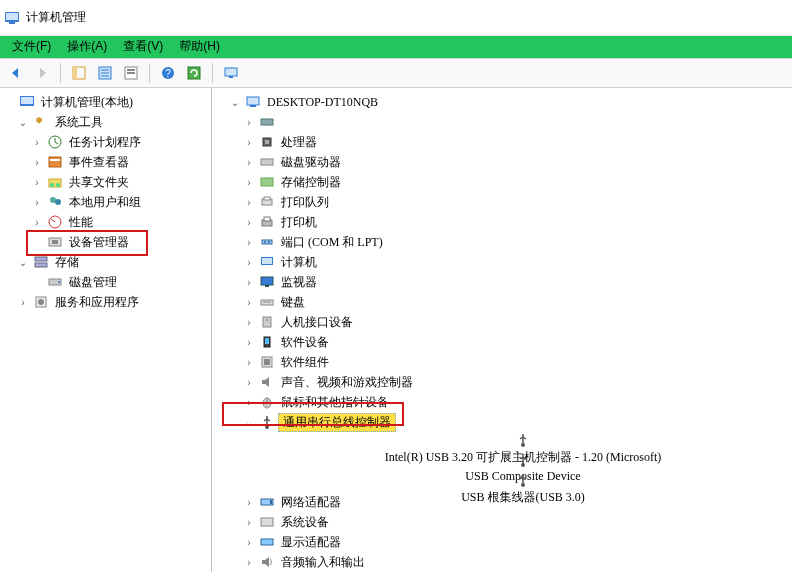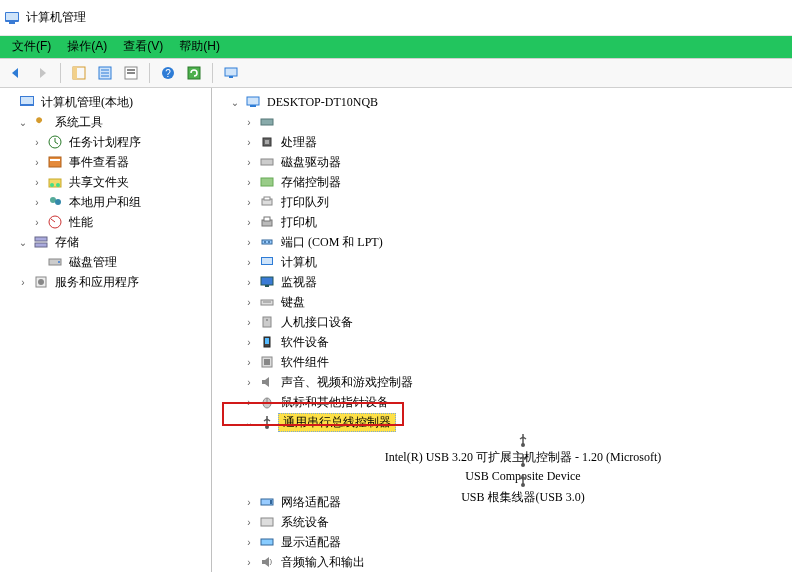--- a/index.html
+++ b/index.html
@@ -246,20 +246,30 @@
     <div class="tree-row indent-2">
       <span class="arrow">›</span>
       <span class="node-icon">
           <svg width="16" height="16">
             <circle cx="8" cy="8" r="6" fill="#fff" stroke="#c33"></circle>
             <path d="M8 8 L4 5" stroke="#c33"></path>
           </svg>
         </span>
       <span class="label">性能</span>
     </div>
+    <div class="tree-row indent-2 hl-box hl-devmgr">
+      <span class="spacer"></span>
+      <span class="node-icon">
+          <svg width="16" height="16">
+            <rect x="2" y="4" width="12" height="8" fill="#ddd" stroke="#888"></rect>
+            <rect x="5" y="6" width="6" height="4" fill="#888"></rect>
+          </svg>
+        </span>
+      <span class="label">设备管理器</span>
+    </div>
     <div class="tree-row indent-1">
       <span class="arrow">⌄</span>
       <span class="node-icon">
           <svg width="16" height="16">
             <rect x="2" y="3" width="12" height="4" fill="#aad" stroke="#668"></rect>
             <rect x="2" y="9" width="12" height="4" fill="#aad" stroke="#668"></rect>
           </svg>
         </span>
       <span class="label">存储</span>
     </div>

